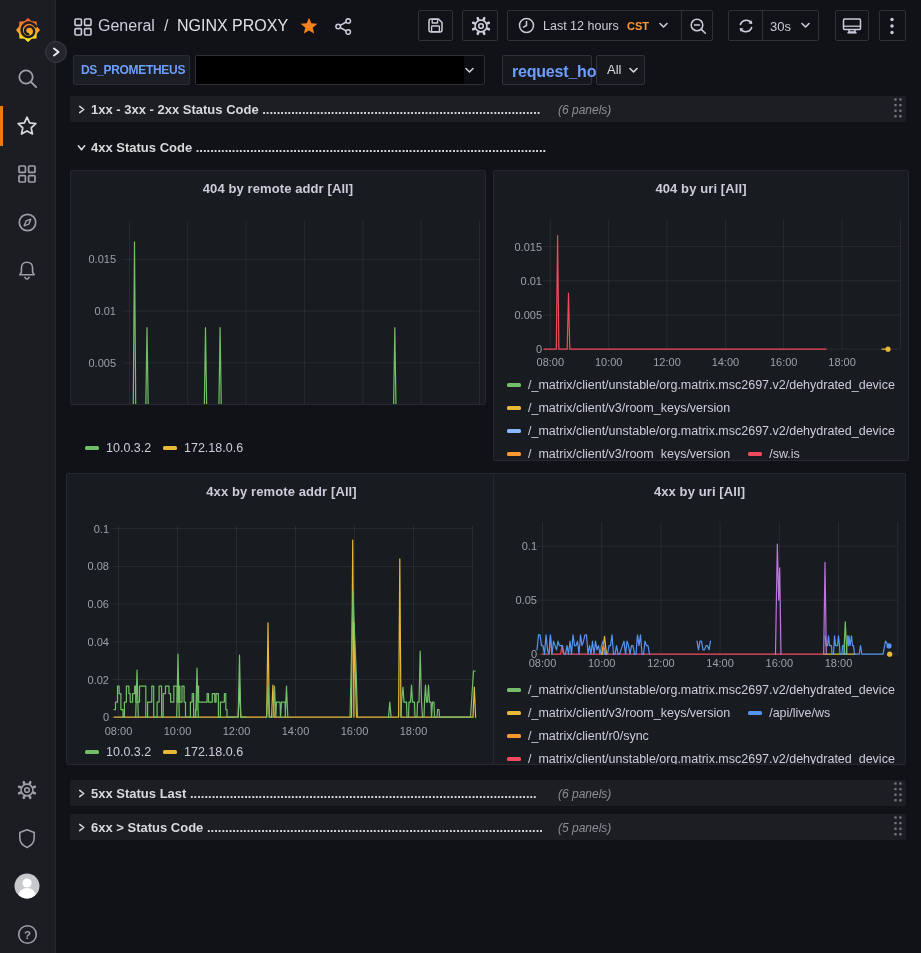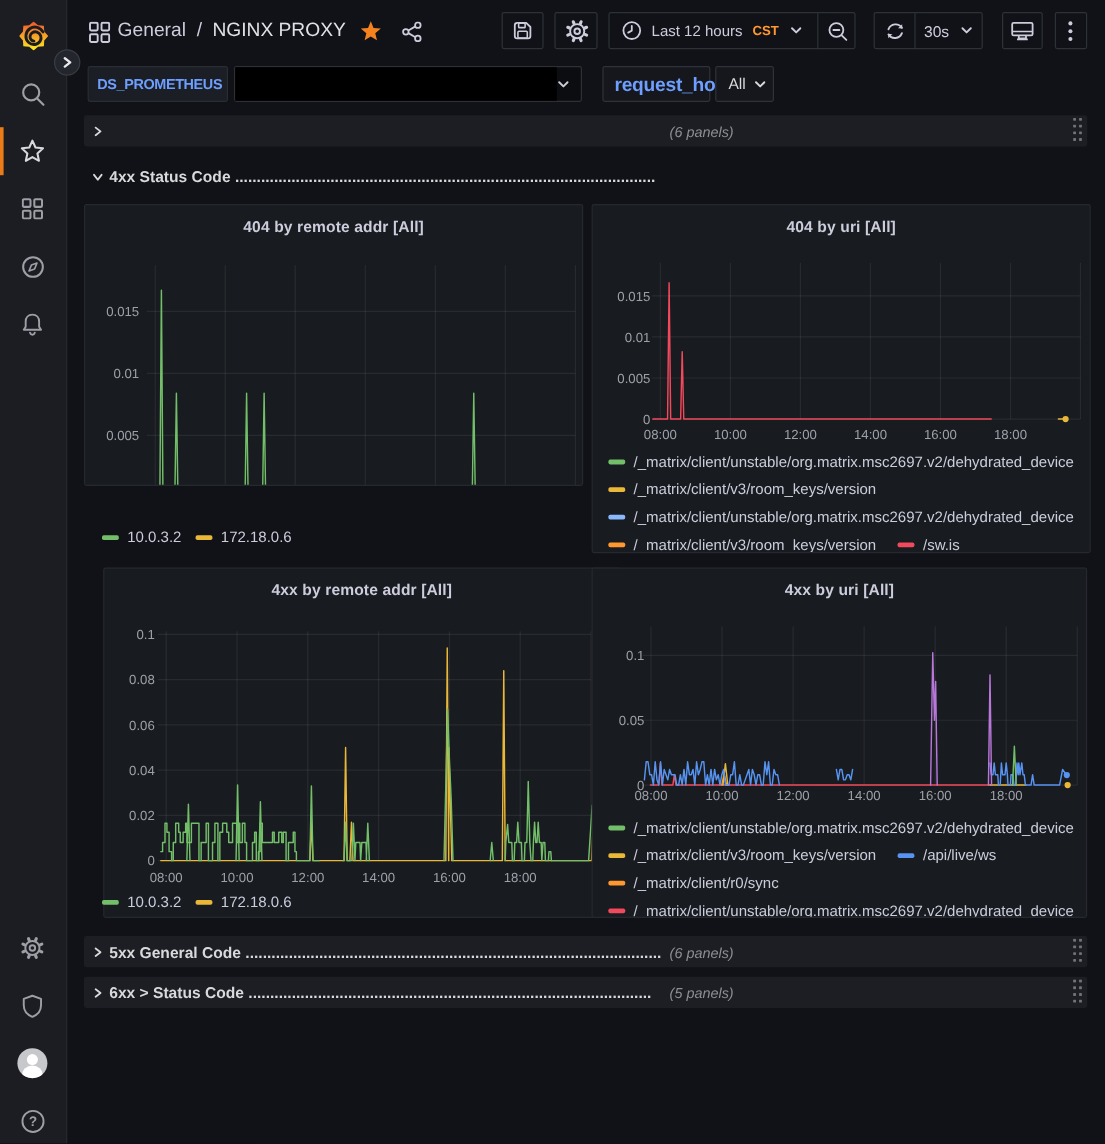--- a/index.html
+++ b/index.html
@@ -171,40 +171,41 @@
 <div class="abs" style="left:512px;top:63px;font-size:16px;font-weight:bold;letter-spacing:-0.2px;color:#6e9fff">request_host</div>
 <div class="abs" style="left:596px;top:55px;width:49px;height:30px;background:#15171c;border:1px solid #2f3238;border-radius:2px"></div>
 <div class="abs" style="left:607px;top:62px;font-size:13px;color:#d8d9da">All</div>
 <svg style="position:absolute;left:629px;top:66px" width="9" height="9" viewBox="0 0 9 9" fill="none">
       <path d="M1 2.5 L4.5 6 L8 2.5" stroke="#d8d9da" stroke-width="1.6" stroke-linecap="round" stroke-linejoin="round" fill="none"></path>
     </svg>
 <div class="rowhdr" style="top:96px;height:26px"></div>
 <svg style="position:absolute;left:77px;top:105px" width="9" height="9" viewBox="0 0 10 10" fill="none">
       <path d="M3 1.5 L7.5 5 L3 8.5" stroke="#d8d9da" stroke-width="1.7" stroke-linecap="round" stroke-linejoin="round" fill="none"></path>
     </svg>
+<div class="rowtitle" style="left:91px;top:102px;width:460px">1xx - 3xx - 2xx Status Code .............................................................................</div>
 <div class="npanels" style="left:558px;top:103px">(6 panels)</div>
 <svg style="position:absolute;left:894px;top:98px" width="8" height="20" viewBox="0 0 8 20" fill="none">
       <rect x="0.3" y="0.3" width="2.4" height="2.4" rx="0.6" fill="#70727a"></rect>
       <rect x="0.3" y="5.8999999999999995" width="2.4" height="2.4" rx="0.6" fill="#70727a"></rect>
       <rect x="0.3" y="11.5" width="2.4" height="2.4" rx="0.6" fill="#70727a"></rect>
       <rect x="0.3" y="17.099999999999998" width="2.4" height="2.4" rx="0.6" fill="#70727a"></rect>
       <rect x="5.2" y="0.3" width="2.4" height="2.4" rx="0.6" fill="#70727a"></rect>
       <rect x="5.2" y="5.8999999999999995" width="2.4" height="2.4" rx="0.6" fill="#70727a"></rect>
       <rect x="5.2" y="11.5" width="2.4" height="2.4" rx="0.6" fill="#70727a"></rect>
       <rect x="5.2" y="17.099999999999998" width="2.4" height="2.4" rx="0.6" fill="#70727a"></rect>
     </svg>
 <svg style="position:absolute;left:77px;top:143px" width="9" height="9" viewBox="0 0 10 10" fill="none">
       <path d="M1.5 3 L5 7.5 L8.5 3" stroke="#d8d9da" stroke-width="1.7" stroke-linecap="round" stroke-linejoin="round" fill="none"></path>
     </svg>
 <div class="rowtitle" style="left:91px;top:140px;width:460px">4xx Status Code .................................................................................................</div>
 <div class="rowhdr" style="top:780px;height:26px"></div>
 <svg style="position:absolute;left:77px;top:789px" width="9" height="9" viewBox="0 0 10 10" fill="none">
       <path d="M3 1.5 L7.5 5 L3 8.5" stroke="#d8d9da" stroke-width="1.7" stroke-linecap="round" stroke-linejoin="round" fill="none"></path>
     </svg>
-<div class="rowtitle" style="left:91px;top:786px;width:460px">5xx General Code ................................................................................................</div>
+<div class="rowtitle" style="left:91px;top:786px;width:460px">5xx Status Last ................................................................................................</div>
 <div class="npanels" style="left:558px;top:787px">(6 panels)</div>
 <svg style="position:absolute;left:894px;top:782px" width="8" height="20" viewBox="0 0 8 20" fill="none">
       <rect x="0.3" y="0.3" width="2.4" height="2.4" rx="0.6" fill="#70727a"></rect>
       <rect x="0.3" y="5.8999999999999995" width="2.4" height="2.4" rx="0.6" fill="#70727a"></rect>
       <rect x="0.3" y="11.5" width="2.4" height="2.4" rx="0.6" fill="#70727a"></rect>
       <rect x="0.3" y="17.099999999999998" width="2.4" height="2.4" rx="0.6" fill="#70727a"></rect>
       <rect x="5.2" y="0.3" width="2.4" height="2.4" rx="0.6" fill="#70727a"></rect>
       <rect x="5.2" y="5.8999999999999995" width="2.4" height="2.4" rx="0.6" fill="#70727a"></rect>
       <rect x="5.2" y="11.5" width="2.4" height="2.4" rx="0.6" fill="#70727a"></rect>
       <rect x="5.2" y="17.099999999999998" width="2.4" height="2.4" rx="0.6" fill="#70727a"></rect>
@@ -285,21 +286,21 @@
         <text x="48" y="79.6" fill="#9da0a8" font-size="11" text-anchor="end">0.015</text>
         <polyline points="50.0,178.2 62.0,178.2 62.3,178.2 63.6,64.7 64.9,178.2 70.0,178.2 73.2,178.2 74.5,122.1 75.8,178.2 80.0,178.2 332.0,178.2" fill="none" stroke="#F2495C" stroke-width="1.2" stroke-linejoin="round" stroke-linecap="round"></polyline>
         <polyline points="388.0,178.2 394.0,178.2" fill="none" stroke="#EAB839" stroke-width="1.2" stroke-linejoin="round" stroke-linecap="round"></polyline>
         <circle cx="394" cy="178.2" r="2.6" fill="#EAB839"></circle>
       </svg>
 <div class="leg" style="left:13px;top:207px"><span class="dash" style="background:#73BF69"></span>/_matrix/client/unstable/org.matrix.msc2697.v2/dehydrated_device</div>
 <div class="leg" style="left:13px;top:230px"><span class="dash" style="background:#EAB839"></span>/_matrix/client/v3/room_keys/version</div>
 <div class="leg" style="left:13px;top:253px"><span class="dash" style="background:#8AB8FF"></span>/_matrix/client/unstable/org.matrix.msc2697.v2/dehydrated_device</div>
 <div class="leg" style="left:13px;top:276px"><span class="dash" style="background:#FF9830"></span>/_matrix/client/v3/room_keys/version<span class="dash" style="background:#F2495C;margin-left:18px"></span>/sw.is</div>
 </div>
-<div class="panel" style="left:86px;top:473px;width:431px;height:292px">
+<div class="panel" style="left:66px;top:473px;width:431px;height:292px">
 <div class="ptitle" style="top:10px">4xx by remote addr [All]</div>
 <svg width="416" height="292" viewBox="0 0 416 292" style="position:absolute;left:0;top:0;font-family:'Liberation Sans',sans-serif">
         <line x1="51.5" y1="52" x2="51.5" y2="243.2" stroke="rgba(204,204,220,0.085)" stroke-width="1"></line>
         <line x1="110.5" y1="52" x2="110.5" y2="243.2" stroke="rgba(204,204,220,0.085)" stroke-width="1"></line>
         <line x1="169.5" y1="52" x2="169.5" y2="243.2" stroke="rgba(204,204,220,0.085)" stroke-width="1"></line>
         <line x1="228.5" y1="52" x2="228.5" y2="243.2" stroke="rgba(204,204,220,0.085)" stroke-width="1"></line>
         <line x1="287.5" y1="52" x2="287.5" y2="243.2" stroke="rgba(204,204,220,0.085)" stroke-width="1"></line>
         <line x1="346.5" y1="52" x2="346.5" y2="243.2" stroke="rgba(204,204,220,0.085)" stroke-width="1"></line>
         <line x1="405.5" y1="52" x2="405.5" y2="243.2" stroke="rgba(204,204,220,0.085)" stroke-width="1"></line>
         <line x1="44.5" y1="243.2" x2="405.5" y2="243.2" stroke="rgba(204,204,220,0.085)" stroke-width="1"></line>

